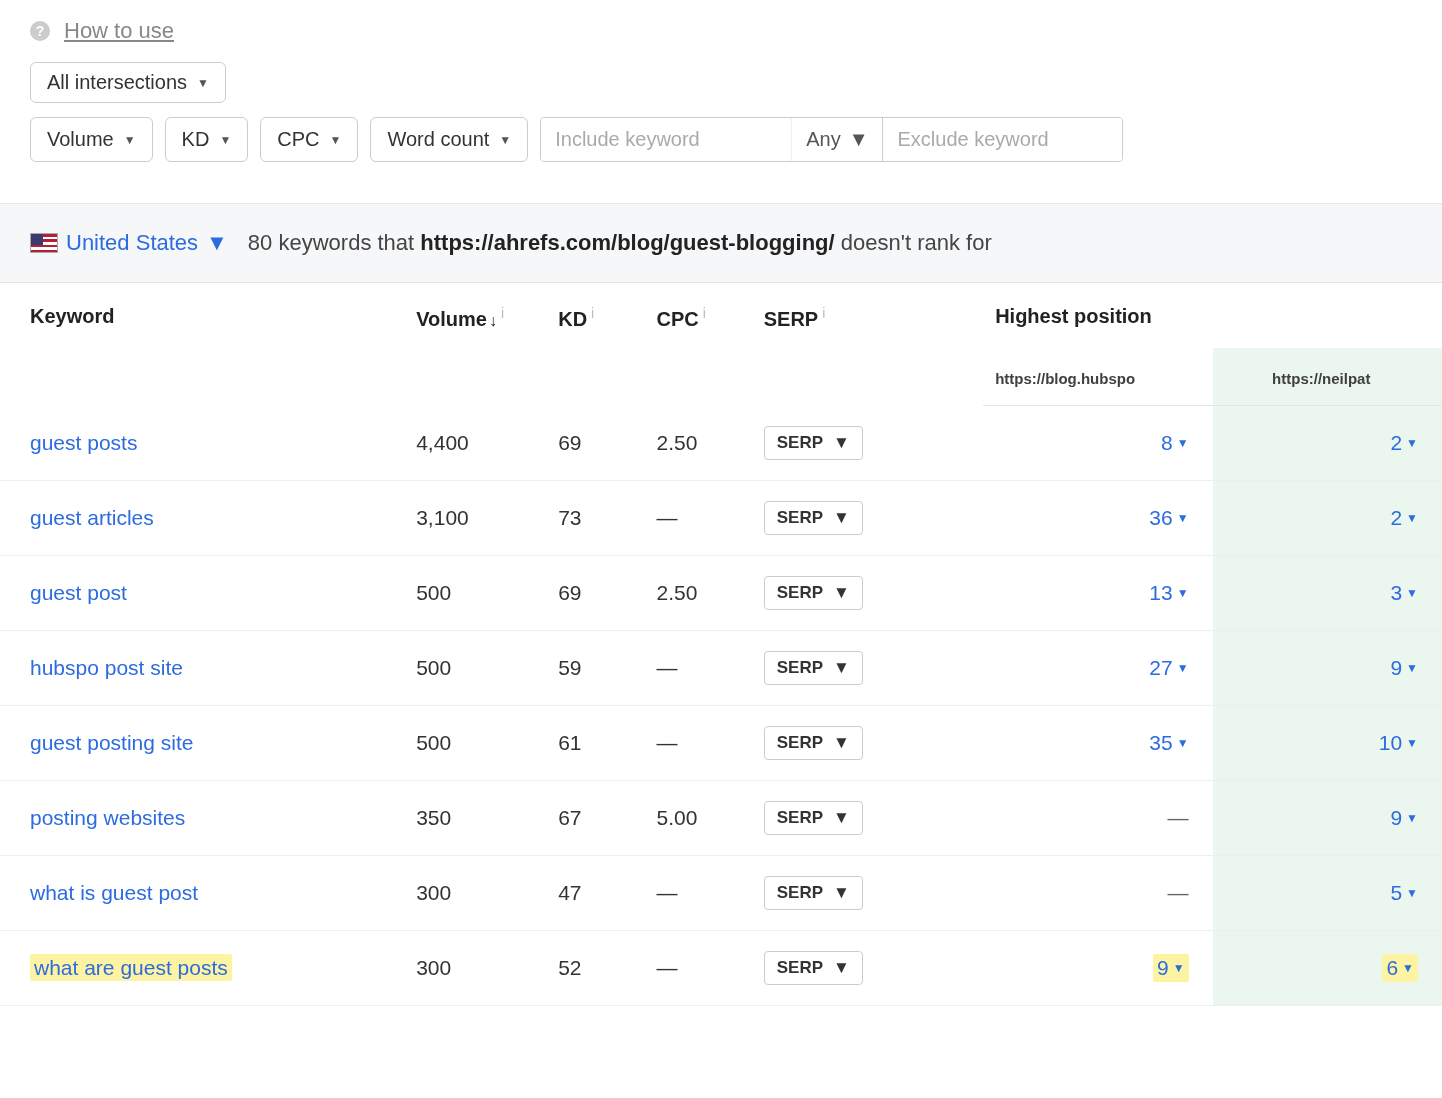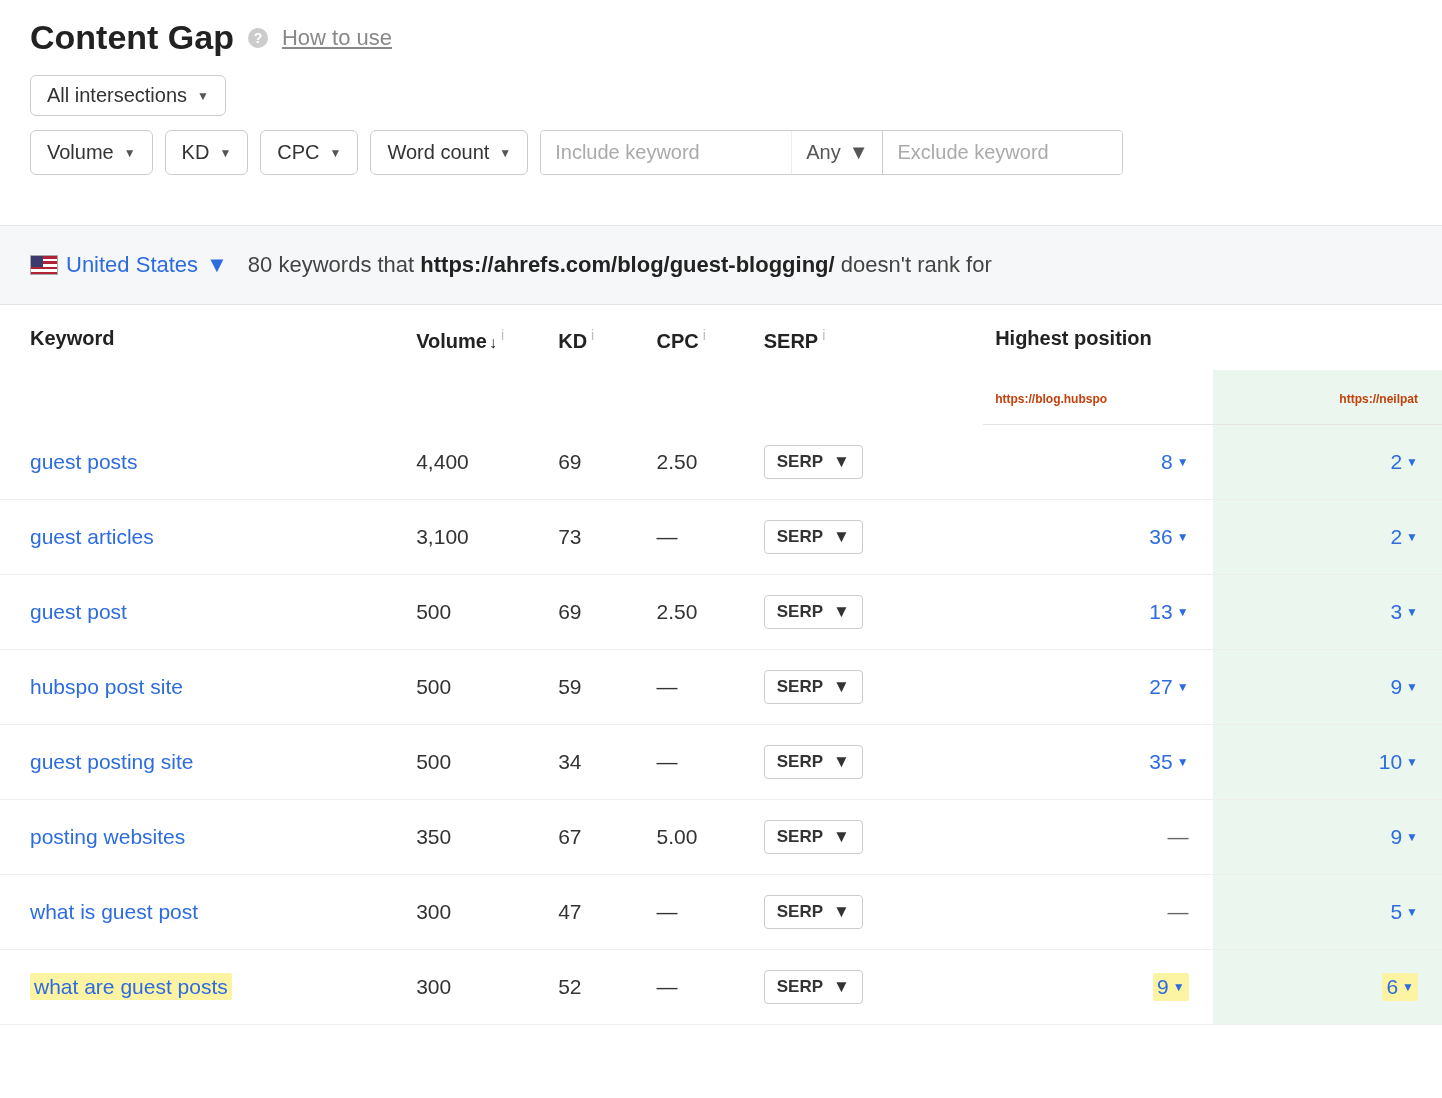--- a/index.html
+++ b/index.html
@@ -17,29 +17,29 @@
 .sliders-icon::before, .sliders-icon::after { content: ""; position: absolute; left: 0; right: 0; height: 2px; background: #333; }
 .sliders-icon::before { top: 2px; }
 .sliders-icon::after { top: 10px; }
 .sliders-icon span { position: absolute; top: 6px; left: 0; right: 0; height: 2px; background: #333; }
 .kw-input-group { display: inline-flex; border: 1px solid #ccc; border-radius: 4px; overflow: hidden; }
 .kw-input { border: none; padding: 10px 14px; font-size: 20px; width: 250px; outline: none; color: #333; }
 .kw-input::placeholder { color: #aaa; }
 .kw-any { border: none; border-left: 1px solid #eee; background: #fff; padding: 10px 14px; font-size: 20px; color: #555; display: inline-flex; align-items: center; gap: 8px; cursor: pointer; }
 .kw-exclude { border: none; border-left: 1px solid #ccc; padding: 10px 14px; font-size: 20px; width: 240px; outline: none; }
 .kw-exclude::placeholder { color: #aaa; }
-.summary-bar { background: #f6f7f8; border-top: 1px solid #e5e5e5; border-bottom: 1px solid #e5e5e5; padding: 26px 30px; display: flex; align-items: center; gap: 20px; font-size: 22px; margin-top: 40px; }
+.summary-bar { background: #f6f7f8; border-top: 1px solid #e5e5e5; border-bottom: 1px solid #e5e5e5; padding: 26px 30px; display: flex; align-items: center; gap: 20px; font-size: 22px; margin-top: 31px; }
 .flag { width: 28px; height: 20px; background: linear-gradient(#b22234 0 15%, #fff 15% 30%, #b22234 30% 45%, #fff 45% 60%, #b22234 60% 75%, #fff 75% 90%, #b22234 90% 100%); position: relative; display: inline-block; border: 1px solid #aaa; }
 .flag::before { content: ""; position: absolute; top: 0; left: 0; width: 12px; height: 11px; background: #3c3b6e; }
 .country { color: #2d6cdf; cursor: pointer; display: inline-flex; align-items: center; gap: 8px; }
 .summary-text { color: #444; }
 .summary-text b { color: #222; font-weight: 700; }
 table { width: 100%; border-collapse: collapse; padding-left: 28px; }
 thead th { text-align: left; font-size: 20px; font-weight: 700; color: #222; padding: 22px 12px 10px 12px; vertical-align: top; }
-thead tr.subhead th { padding-top: 22px; padding-bottom: 18px; font-size: 12px; color: #c2410c; font-weight: 700; border-bottom: 1px solid #e5e5e5; }
+thead tr.subhead th { padding-top: 22px; padding-bottom: 18px; font-size: 15px; color: #404040; font-weight: 700; border-bottom: 1px solid #e5e5e5; }
 th.kw-col, td.kw-col { padding-left: 30px; width: 370px; }
 th.num, td.num { text-align: left; padding-right: 18px; }
 th.vol-col, td.vol-col { width: 130px; }
 th.kd-col, td.kd-col { width: 90px; }
 th.cpc-col, td.cpc-col { width: 100px; }
 th.serp-col, td.serp-col { width: 140px; text-align: left; padding-left: 10px; }
 th.gap-col, td.gap-col { width: 70px; }
 th.pos-col, td.pos-col { width: 210px; text-align: right; padding-right: 24px; }
 .info-i { color: #bbb; font-size: 14px; font-weight: 400; margin-left: 4px; vertical-align: super; }
 .sort-arrow { font-size: 16px; margin-left: 2px; }
@@ -52,21 +52,20 @@
 .green-col { background: #eaf6ee; }
 .hl { background: #fcf3a3; padding: 2px 4px; border-radius: 2px; }
 thead tr:first-child th { border-bottom: none; }
 thead th.pos-header { border-bottom: 1px solid #e5e5e5; padding-bottom: 20px; }
 </style>
 </head>
 <body>
 
 <div class="header">
   <div class="title-row">
-    <h1 class="page-title">Content Gap</h1>
     <span class="info-circle">?</span>
     <span class="how-to">How to use</span>
   </div>
 
   <div class="filter-row">
     <button class="btn">
       <span>All intersections</span>
       <span class="caret">▼</span>
     </button>
   </div>
@@ -119,21 +118,21 @@
       <th class="kw-col" rowspan="2"><span>Keyword</span></th>
       <th class="num vol-col" rowspan="2"><span>Volume</span><span class="sort-arrow">↓</span><span class="info-i">i</span></th>
       <th class="num kd-col" rowspan="2"><span>KD</span><span class="info-i">i</span></th>
       <th class="num cpc-col" rowspan="2"><span>CPC</span><span class="info-i">i</span></th>
       <th class="serp-col" rowspan="2"><span>SERP</span><span class="info-i">i</span></th>
       <th class="gap-col" rowspan="2"></th>
       <th class="pos-header" colspan="2" style="text-align:left"><span>Highest position</span></th>
     </tr>
     <tr class="subhead">
       <th class="pos-col" style="text-align:left">https://blog.hubspo</th>
-      <th class="pos-col green-col" style="text-align:right">https://neilpat</th>
+      <th class="pos-col green-col" style="text-align:center">https://neilpat</th>
     </tr>
   </thead>
   <tbody id="rows">
       <tr>
     <td class="kw-col"><a href="#">guest posts</a></td>
     <td class="num vol-col">4,400</td>
     <td class="num kd-col">69</td>
     <td class="num cpc-col">2.50</td>
     <td class="serp-col"><button class="serp-btn">
             <span>SERP</span>
@@ -178,21 +177,21 @@
             <span>SERP</span>
             <span class="caret">▼</span>
           </button></td>
     <td class="gap-col"></td>
     <td class="num pos-col"><span class="pos-link ">27<span class="pos-caret">▼</span></span></td>
     <td class="num pos-col green-col"><span class="pos-link ">9<span class="pos-caret">▼</span></span></td>
   </tr>
       <tr>
     <td class="kw-col"><a href="#">guest posting site</a></td>
     <td class="num vol-col">500</td>
-    <td class="num kd-col">34</td>
+    <td class="num kd-col">61</td>
     <td class="num cpc-col">—</td>
     <td class="serp-col"><button class="serp-btn">
             <span>SERP</span>
             <span class="caret">▼</span>
           </button></td>
     <td class="gap-col"></td>
     <td class="num pos-col"><span class="pos-link ">35<span class="pos-caret">▼</span></span></td>
     <td class="num pos-col green-col"><span class="pos-link ">10<span class="pos-caret">▼</span></span></td>
   </tr>
       <tr>

